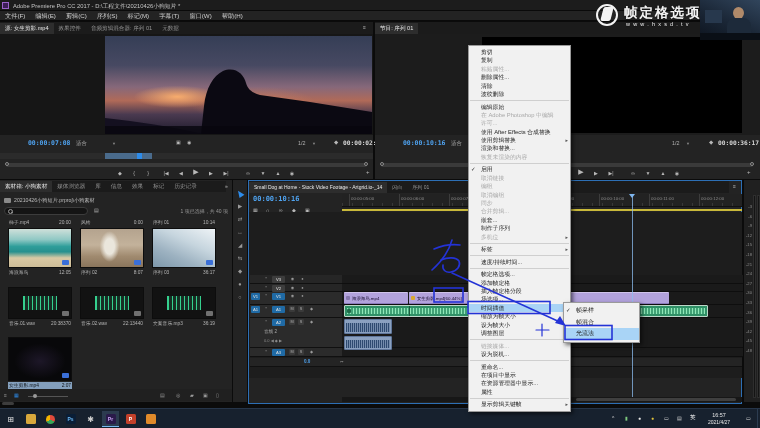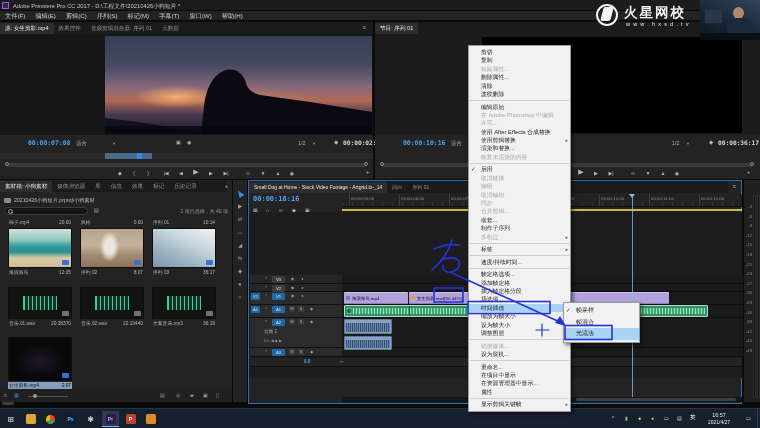--- a/index.html
+++ b/index.html
@@ -552,21 +552,21 @@
     </div>
   <div class="cmenu cmenu2" id="ctxSub" style="left:563px;top:302px;width:77px;z-index:51">
       <div class="ci"><span class="chk">✓</span><span>帧采样</span></div>
       <div class="ci"><span>帧混合</span></div>
       <div class="ci hov"><span>光流法</span></div>
     </div>
 
   <div class="abs" style="left:594px;top:3px;width:126px;height:30px;z-index:45;opacity:.95">
     <span style="position:absolute;left:2px;top:1px;width:22px;height:22px;border:2px solid #fff;border-radius:50%"></span>
     <span style="position:absolute;left:8px;top:4px;width:10px;height:14px;background:#fff;transform:skewX(-14deg);border-radius:2px"></span>
-    <span style="position:absolute;left:30px;top:1px;font-size:13.5px;font-weight:bold;color:#fff;letter-spacing:2px;text-shadow:0 1px 2px rgba(0,0,0,.45)">火星网校</span>
+    <span style="position:absolute;left:30px;top:1px;font-size:13.5px;font-weight:bold;color:#fff;letter-spacing:2px;text-shadow:0 1px 2px rgba(0,0,0,.45)">帧定格选项</span>
     <span style="position:absolute;left:32px;top:18px;font-size:5.5px;color:#fff;letter-spacing:3.2px;text-shadow:0 1px 1px rgba(0,0,0,.45)">www.hxsd.tv</span>
   </div>
 
   <div class="abs" style="left:700px;top:0;width:60px;height:40px;z-index:46;background:linear-gradient(205deg,#31455c 0%,#1a2636 55%,#0d141e 100%);overflow:hidden">
     <div style="position:absolute;left:5px;top:10px;width:17px;height:13px;background:#27384d;border:1px solid #3e5possible570"></div>
     <div style="position:absolute;left:6px;top:11px;width:15px;height:11px;background:#3c5possible879"></div>
     <div style="position:absolute;left:33px;top:7px;width:11px;height:12px;border-radius:50%;background:#b08a6a"></div>
     <div style="position:absolute;left:27px;top:18px;width:24px;height:22px;border-radius:8px 8px 0 0;background:#1d2a3a"></div>
     <div style="position:absolute;left:0;top:33px;width:60px;height:7px;background:#0a0f16"></div>
   </div>

